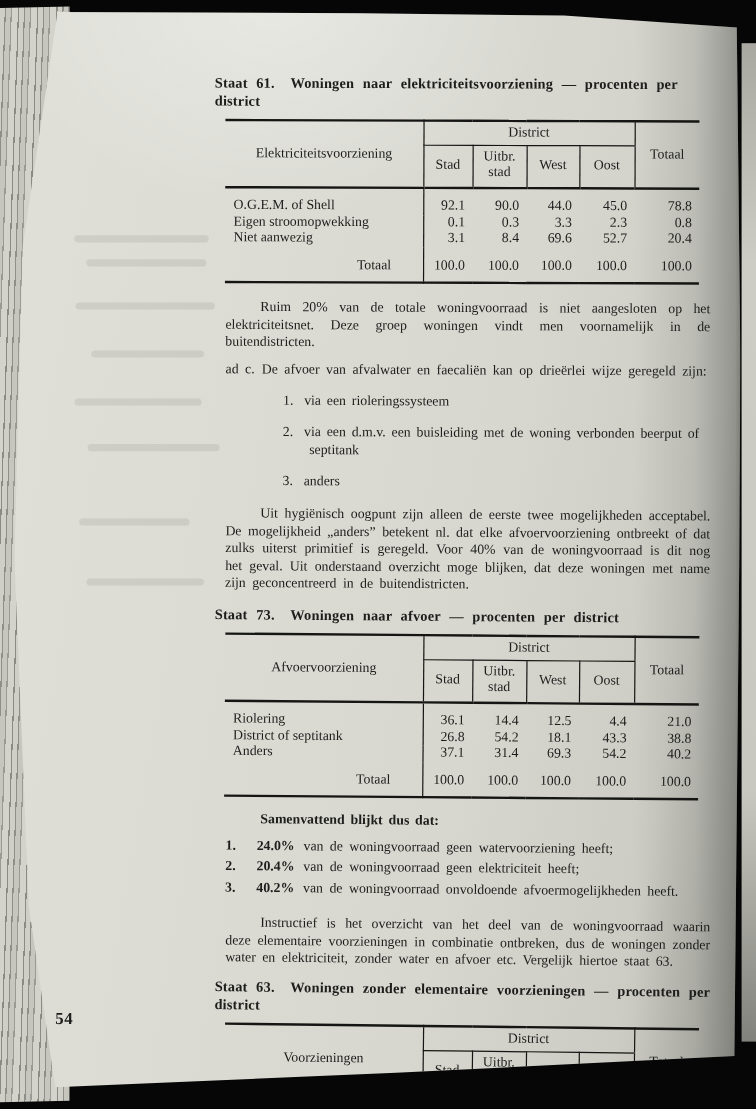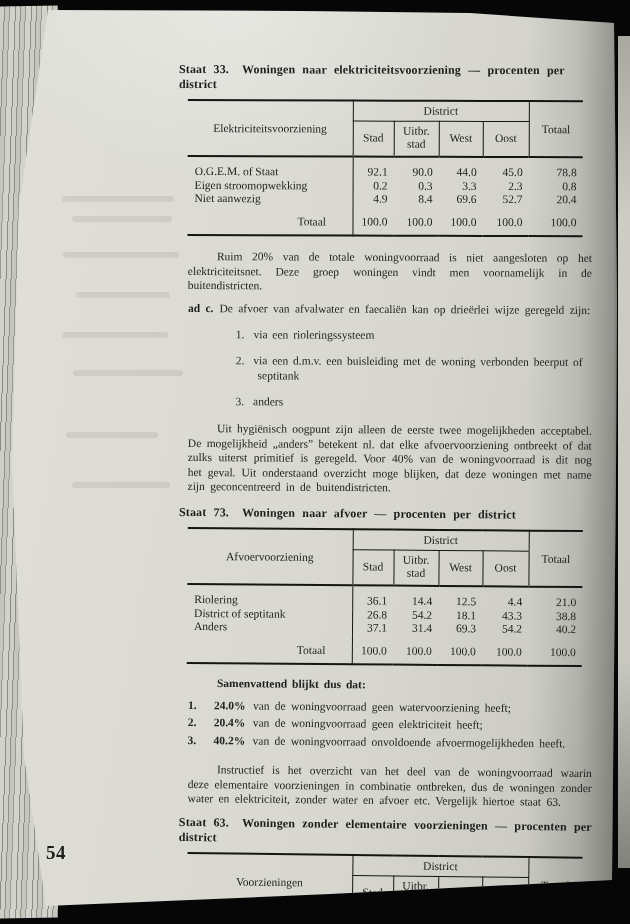--- a/index.html
+++ b/index.html
@@ -23,21 +23,21 @@
           background:linear-gradient(to right,rgba(0,0,0,0) 0%,rgba(20,20,18,0.10) 55%,rgba(20,20,18,0.30) 92%,rgba(0,0,0,0.45) 100%);}
   .sheen{position:absolute;left:40px;top:0;width:420px;height:180px;
          background:radial-gradient(ellipse at 45% 0%,rgba(255,255,255,0.35),rgba(255,255,255,0) 70%);}
 
   
   .next-page{position:absolute;left:618px;top:36px;width:12px;height:832px;
              background:linear-gradient(#a8a8a1,#cdcdc6 22%,#c8c8c1 75%,#82827c);}
 
   .ghost{position:absolute;background:rgba(70,70,62,0.10);height:6px;border-radius:3px;filter:blur(0.6px);}
 
-  .pagenum{position:absolute;left:46px;top:842px;font-weight:bold;font-size:19px;letter-spacing:0.5px;}
+  .pagenum{position:absolute;left:46px;top:842px;font-weight:bold;font-size:14px;letter-spacing:0.5px;}
 
   .content{position:absolute;left:0;top:0;right:0;padding:62px 38px 0 188px;}
   .blk{transform-origin:left top;}
   .r1{transform:rotate(0.18deg);}  .r2{transform:rotate(0.28deg);}
   .r3{transform:rotate(0.38deg);}  .r4{transform:rotate(0.45deg);}
   .r5{transform:rotate(0.52deg);}  .r6{transform:rotate(0.58deg);}
   .r7{transform:rotate(0.68deg);}
 
   .staat-title{font-weight:bold;font-size:12px;word-spacing:4px;letter-spacing:0.15px;margin:0 0 7px -9px;}
   .staat-title .st-label{margin-right:13px;}
@@ -59,21 +59,21 @@
   tbody tr td{line-height:13.5px;}
   tbody tr.first td{padding-top:8px;}
   tr.totalrow td{padding-top:9px;padding-bottom:6px;}
   tr.totalrow td.lbl{text-align:right;padding-right:26px;}
 
   .para{font-size:11.5px;line-height:14.6px;text-align:justify;word-spacing:2.5px;margin:0;}
   .indent{text-indent:29px;}
   .p1{margin-top:13px;}
   .adc{margin-top:8px;}
   .adc-line{padding-left:34px;text-indent:-34px;}
-  .adc-label{font-weight:bold;padding-right:6px;}
+  .adc-label{font-weight:normal;padding-right:6px;}
   .adc-list{margin:1px 0 0 48px;}
   .adc-item{font-size:11.5px;line-height:14.8px;word-spacing:2px;padding-left:22px;text-indent:-22px;}
   .adc-item .li-num{padding-right:9px;}
   .p2{margin-top:9px;}
   .t2{margin-top:11px;}
   .sumhead{font-weight:bold;font-size:11.5px;margin:13px 0 0 29px;word-spacing:2px;}
   .summary{margin-top:8px;}
   .sum-item{font-size:11.5px;line-height:17.4px;word-spacing:2.5px;}
   .sum-num{display:inline-block;width:26px;font-weight:bold;}
   .sum-pct{font-weight:bold;padding-right:2px;}
@@ -95,21 +95,21 @@
     <div class="ghost" style="left:76px;top:292px;width:94px"></div>
     <div class="ghost" style="left:62px;top:332px;width:106px"></div>
     <div class="ghost" style="left:73px;top:370px;width:110px"></div>
     <div class="ghost" style="left:66px;top:432px;width:92px"></div>
     <div class="ghost" style="left:72px;top:482px;width:98px"></div>
 
     <div class="content">
 
       <div class="blk r1">
         <p class="staat-title">
-          <span class="st-label">Staat 33.</span><span class="st-caption">Woningen naar elektriciteitsvoorziening — procenten per district</span>
+          <span class="st-label">Staat 61.</span><span class="st-caption">Woningen naar elektriciteitsvoorziening — procenten per district</span>
         </p>
         <div>
             <table class="staat">
               <colgroup>
                 <col style="width: 165px;">
                 <col style="width: 41px;">
                 <col style="width: 45px;">
                 <col style="width: 44px;">
                 <col style="width: 46px;">
                 <col style="width: 54px;">
@@ -122,38 +122,38 @@
                 </tr>
                 <tr>
                   <th class="sub">Stad</th>
                   <th class="sub div">Uitbr. stad</th>
                   <th class="sub div">West</th>
                   <th class="sub div">Oost</th>
                 </tr>
               </thead>
               <tbody>
                 <tr class="first">
-                  <td class="lbl">O.G.E.M. of Staat</td>
+                  <td class="lbl">O.G.E.M. of Shell</td>
                   <td class="num">92.1</td>
                   <td class="num">90.0</td>
                   <td class="num">44.0</td>
                   <td class="num">45.0</td>
                   <td class="num">78.8</td>
                 </tr>
                 <tr>
                   <td class="lbl">Eigen stroomopwekking</td>
-                  <td class="num">0.2</td>
+                  <td class="num">0.1</td>
                   <td class="num">0.3</td>
                   <td class="num">3.3</td>
                   <td class="num">2.3</td>
                   <td class="num">0.8</td>
                 </tr>
                 <tr>
                   <td class="lbl">Niet aanwezig</td>
-                  <td class="num">4.9</td>
+                  <td class="num">3.1</td>
                   <td class="num">8.4</td>
                   <td class="num">69.6</td>
                   <td class="num">52.7</td>
                   <td class="num">20.4</td>
                 </tr>
                 <tr class="totalrow">
                   <td class="lbl">Totaal</td>
                   <td class="num">100.0</td>
                   <td class="num">100.0</td>
                   <td class="num">100.0</td>

